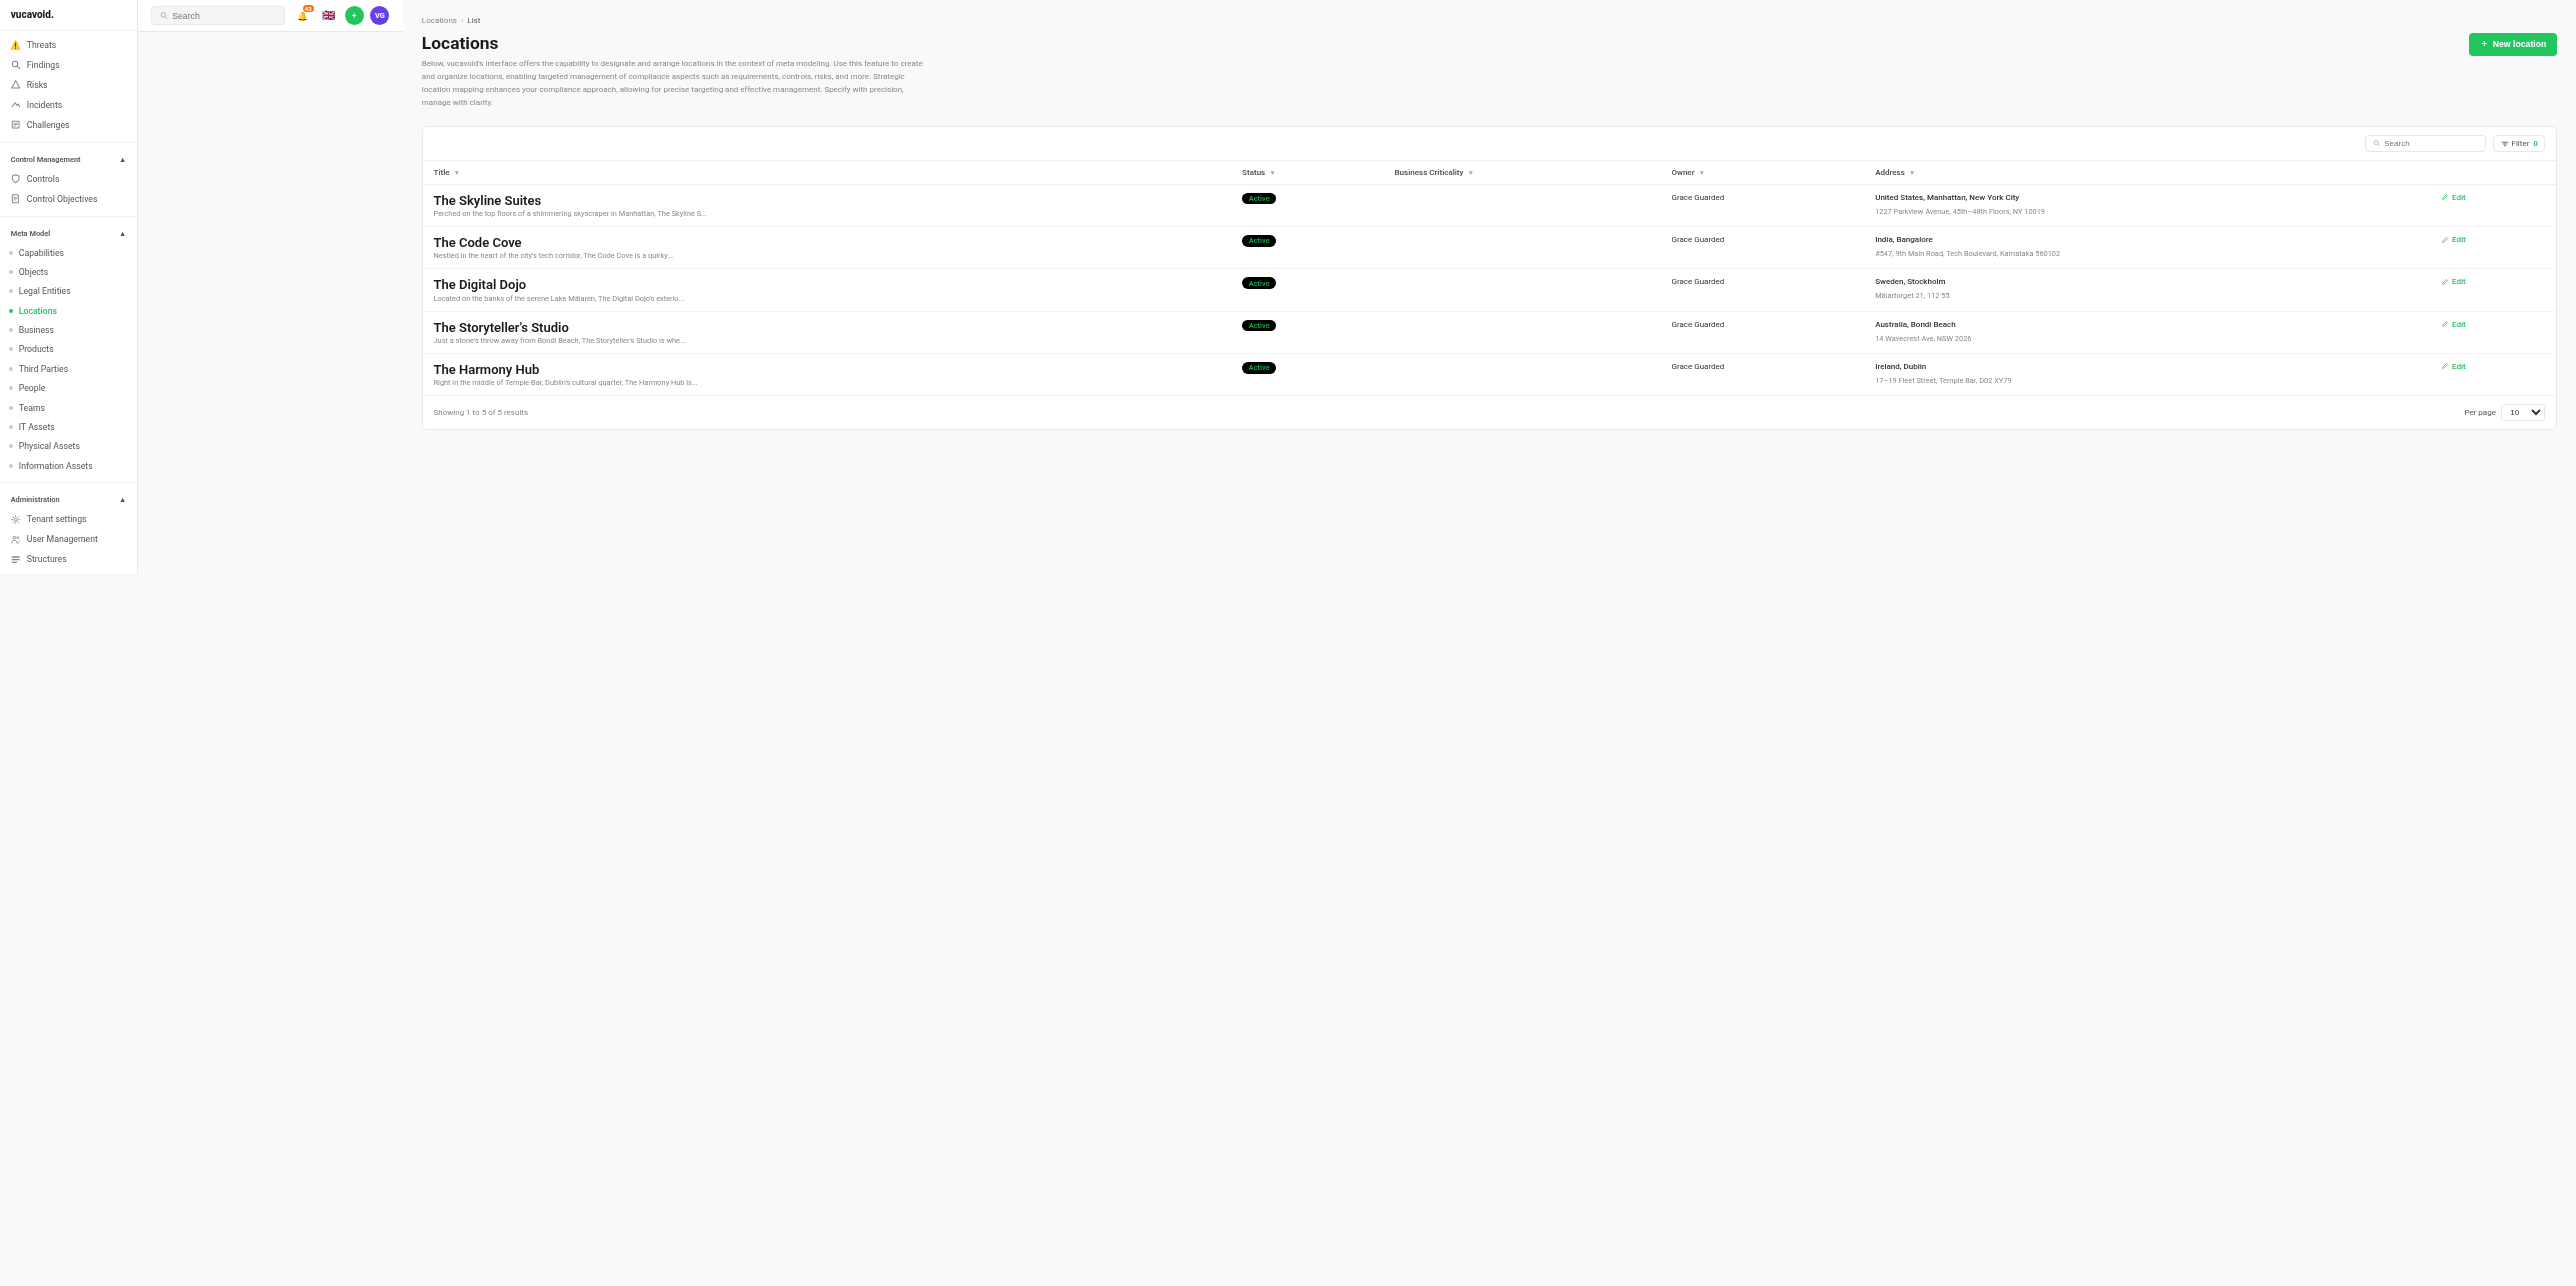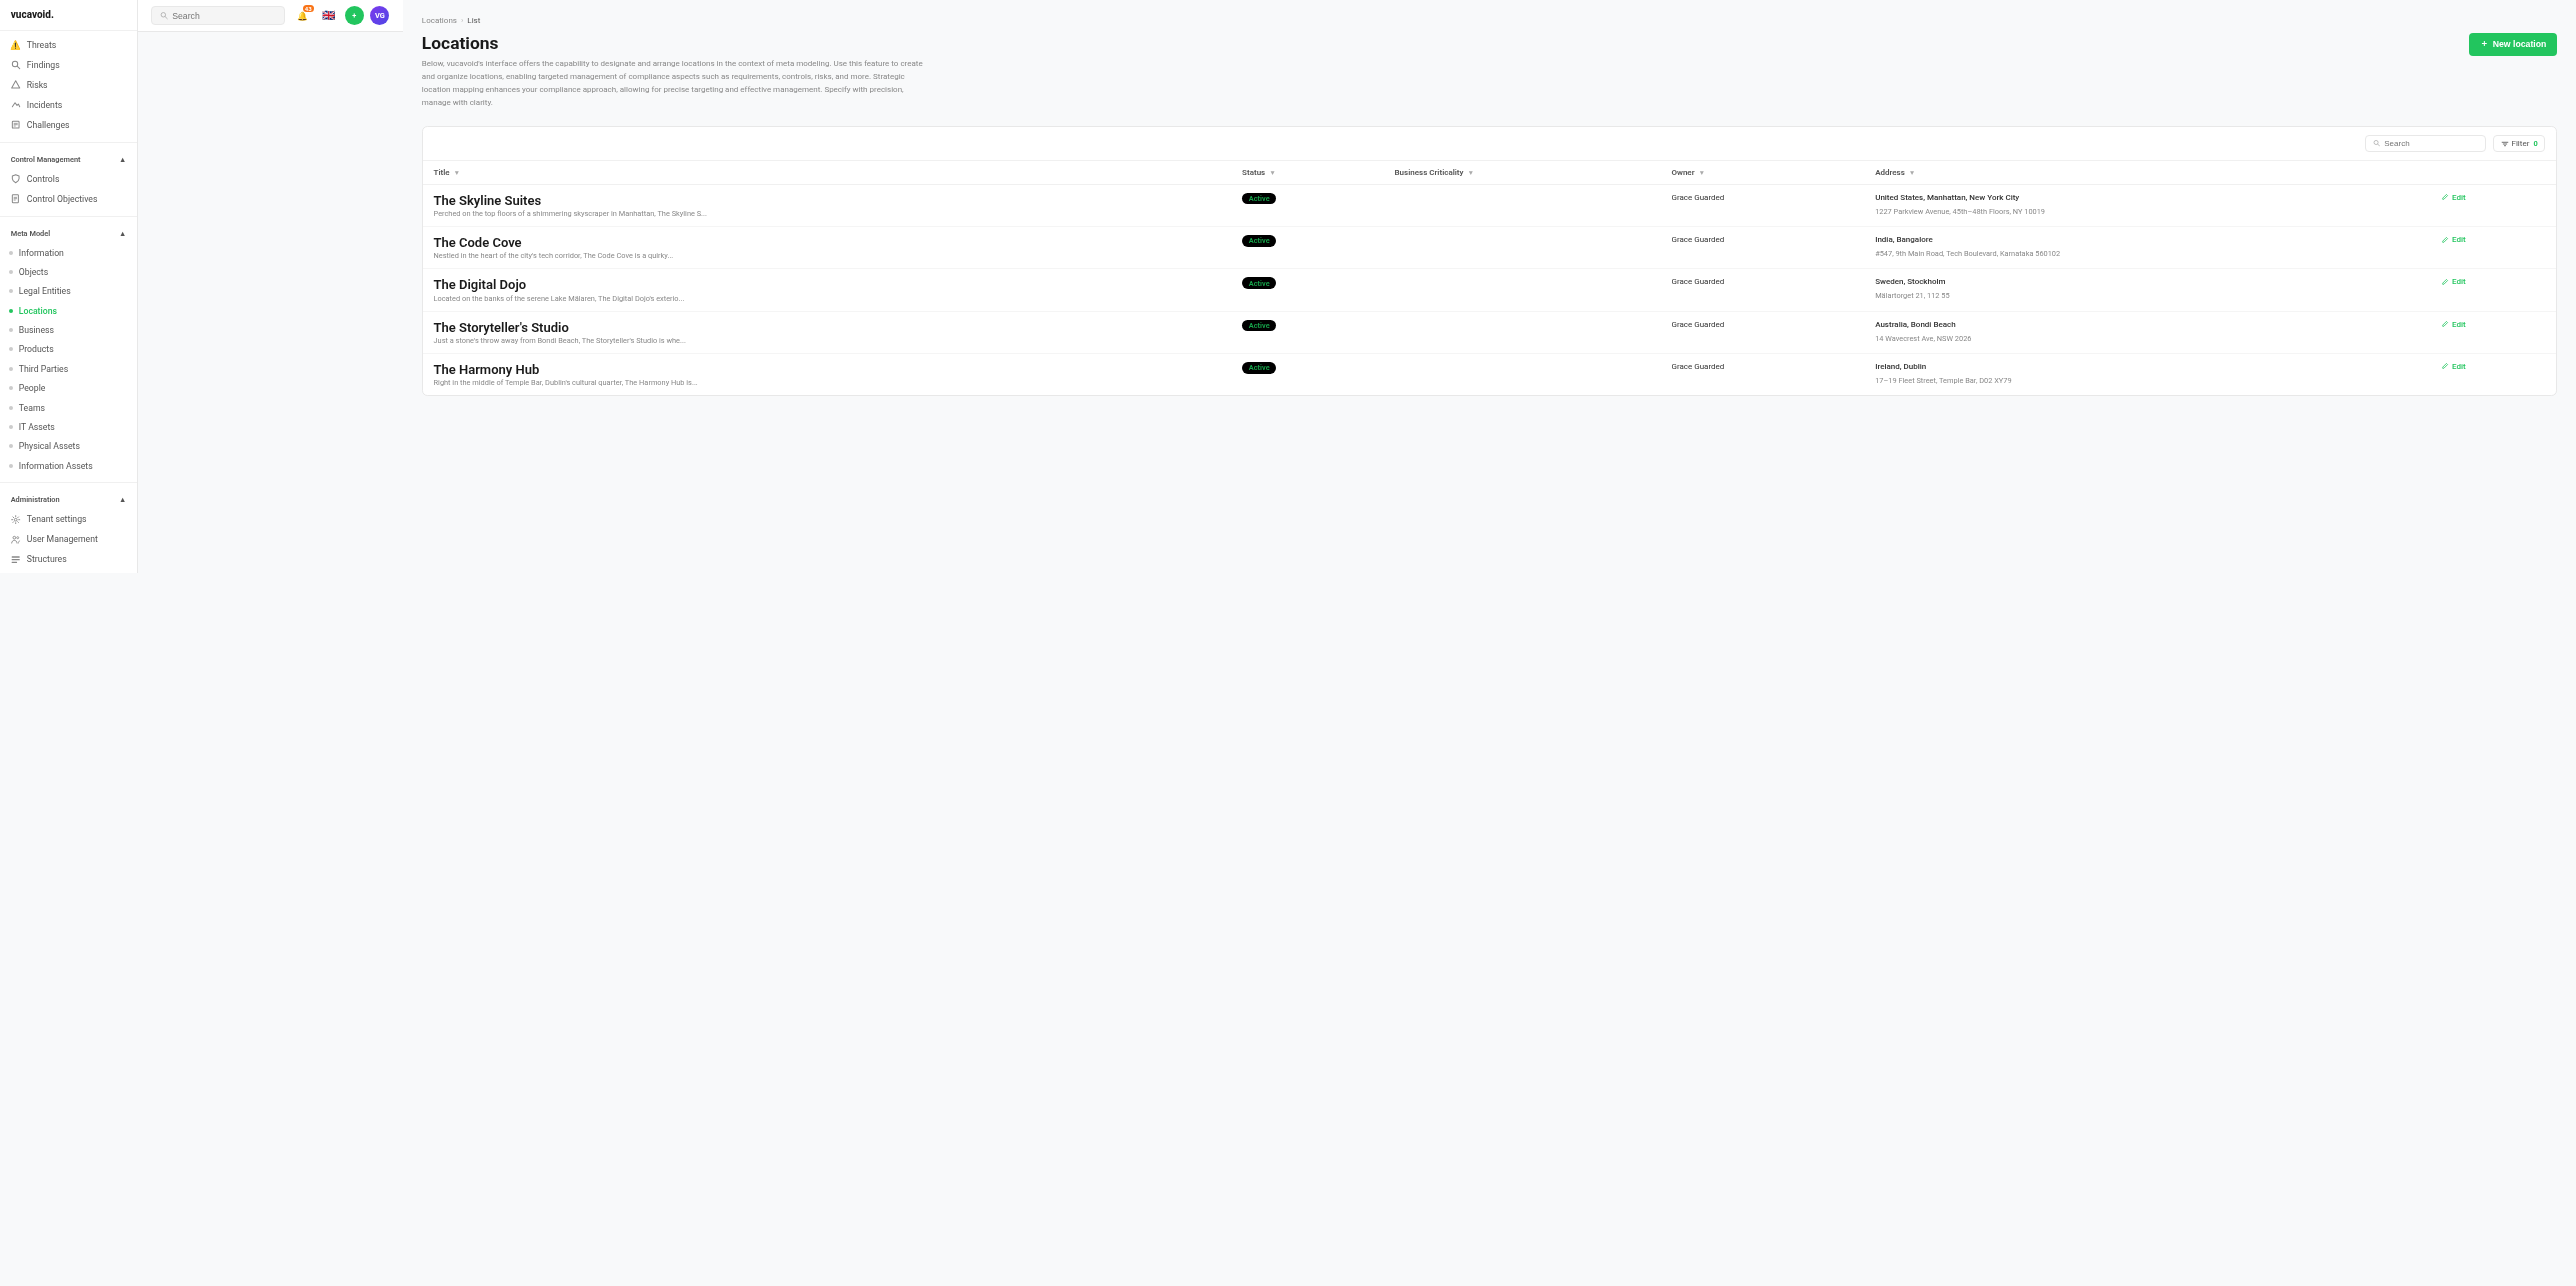--- a/index.html
+++ b/index.html
@@ -166,21 +166,21 @@
 
     <div class="sidebar-divider"></div>
 
     <div class="sidebar-section">
       <div class="sidebar-section-header">
         <span>Meta Model</span>
         <span class="chevron">▲</span>
       </div>
       <div class="sidebar-item">
         <span class="dot"></span>
-        <span>Information</span>
+        <span>Capabilities</span>
       </div>
       <div class="sidebar-item">
         <span class="dot"></span>
         <span>Objects</span>
       </div>
       <div class="sidebar-item">
         <span class="dot"></span>
         <span>Legal Entities</span>
       </div>
       <div class="sidebar-item active">
@@ -462,16 +462,28 @@
           <svg width="8" height="8" viewBox="0 0 14 14" fill="none">
                     <path d="M9.5 2.5L11.5 4.5L5 11H3V9L9.5 2.5Z" stroke="#22c55e" stroke-width="1.4" stroke-linejoin="round" fill="none"></path>
                   </svg>
           Edit
         </span>
       </td>
     </tr>
           </tbody>
       </table>
 
+      <div class="table-footer">
+        <span class="showing-text">Showing 1 to 5 of 5 results</span>
+        <div class="per-page">
+          <span>Per page</span>
+          <select>
+            <option>10</option>
+            <option>25</option>
+            <option>50</option>
+            <option>100</option>
+          </select>
+        </div>
+      </div>
     </div>
   </div>
 </div>
 
 
 </body></html>

